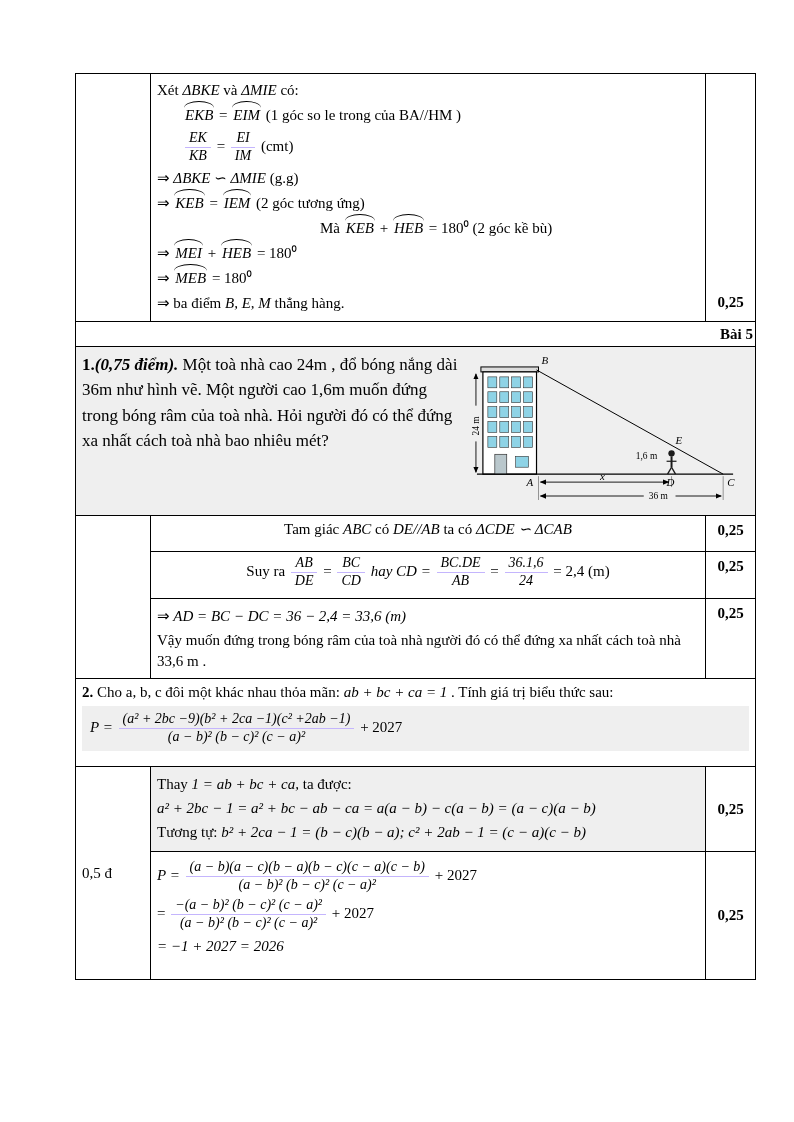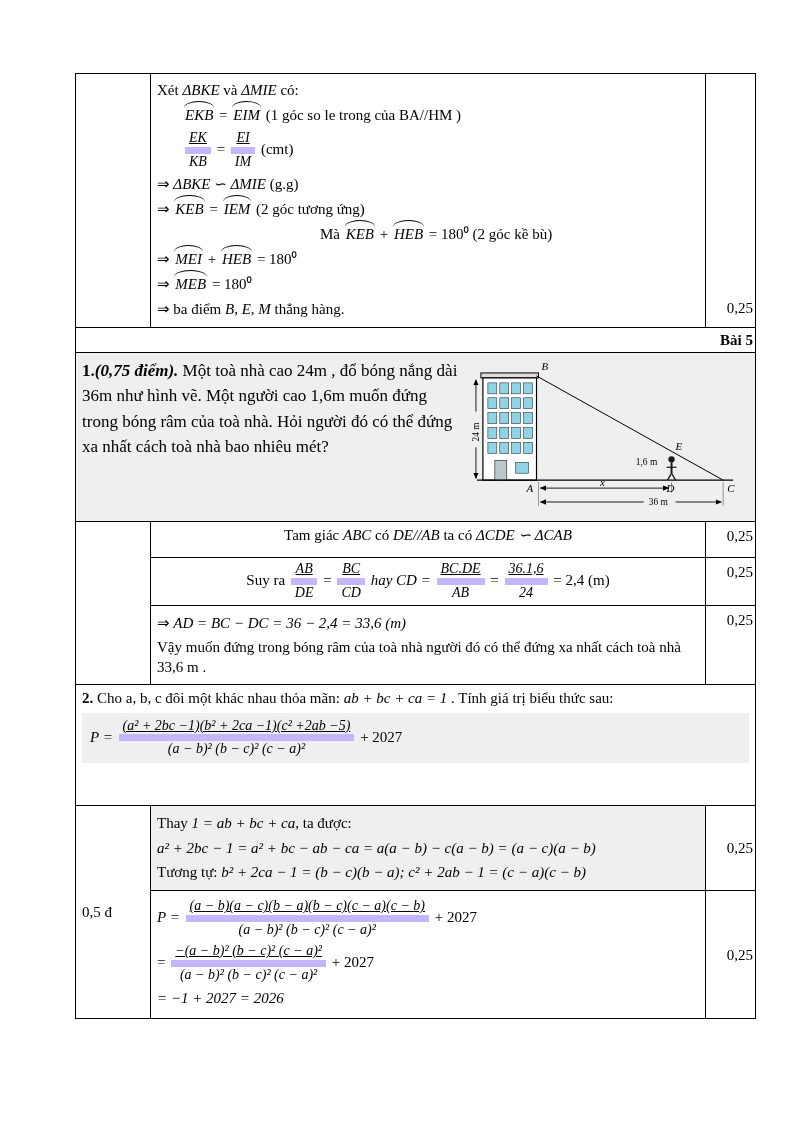--- a/index.html
+++ b/index.html
@@ -6,27 +6,27 @@
   body{width:794px;height:1122px;font-family:"Liberation Serif",serif;color:#000;}
   .sheet{position:relative;width:794px;height:1122px;background:#fff;overflow:hidden;}
   table.main{position:absolute;left:75px;top:57px;width:680px;border-collapse:collapse;table-layout:fixed;margin-top:16px;}
   td{border:1px solid #000;vertical-align:top;padding:3px 6px;font-size:15px;line-height:1.35;}
   .mi{font-style:italic;}
   .bold{font-weight:bold;}
   .mline{margin:3px 0;min-height:22px;}
   .ind1{padding-left:26px;}
   .ind2{padding-left:16px;text-align:center;}
   .frac{display:inline-block;vertical-align:middle;text-align:center;font-style:italic;padding:0 2px;font-size:14px;}
-  .frac .num{display:block;border-bottom:7px solid #c4b5fd;padding:0 4px;line-height:1.2;text-decoration:underline;}
+  .frac .num{display:block;border-bottom:1px solid #c4b5fd;padding:0 4px;line-height:1.2;}
   .frac .den{display:block;padding:0 4px;line-height:1.2;}
   .hat{position:relative;display:inline-block;font-style:italic;padding:0 2px;}
   .hat::after{content:"";position:absolute;left:1px;right:1px;top:-4px;height:6px;
     border-top:1.5px solid #000;border-radius:50% 50% 0 0 / 100% 100% 0 0;}
   .hat:empty::after{display:none;}
-  .score-cell{text-align:right;padding:4px 2px;}
+  .score-cell{text-align:center;padding:4px 2px;font-weight:bold;}
   .v-bottom{vertical-align:bottom;padding-bottom:8px;}
   .v-top{vertical-align:top;}
   .v-mid{vertical-align:middle;}
   .title-cell{text-align:right;font-weight:bold;padding:2px;}
   .shade{background:#efefef;}
   .p1wrap{display:flex;align-items:flex-start;}
   .p1text{width:383px;line-height:1.5;font-size:17px;padding:2px 4px 0 0;}
   .p1fig{width:280px;}
   .center{text-align:center;}
   .sol-line{margin:4px 0;}
@@ -160,25 +160,25 @@
   <td class="score-cell v-top"><span>0,25</span></td>
 </tr>
 <tr style="height:74px">
   <td>
     <div class="sol-line"><span>⇒ </span><span class="mi">AD = BC − DC = 36 − 2,4 = 33,6 (m)</span></div>
     <div class="sol-line"><span>Vậy muốn đứng trong bóng râm của toà nhà người đó có thể đứng xa nhất cách toà nhà  33,6 m .</span></div>
   </td>
   <td class="score-cell v-top"><span>0,25</span></td>
 </tr>
 
-<tr style="height:121px">
+<tr style="height:88px">
   <td colspan="3">
     <div><span class="bold">2.</span><span> Cho a, b, c đôi một khác nhau thỏa mãn: </span><span class="mi">ab + bc + ca = 1</span><span> . Tính giá trị biểu thức sau:</span></div>
     <div class="band">
-      <span class="mi">P = </span><span class="frac"><span class="num">(a² + 2bc −1)(b² + 2ca −1)(c² +2ab −5)</span><span class="den">(a − b)² (b − c)² (c − a)²</span></span><span> + 2027</span>
+      <span class="mi">P = </span><span class="frac"><span class="num">(a² + 2bc −9)(b² + 2ca −1)(c² +2ab −1)</span><span class="den">(a − b)² (b − c)² (c − a)²</span></span><span> + 2027</span>
     </div>
   </td>
 </tr>
 
 <tr style="height:85px">
   <td rowspan="2" class="v-mid"><span>0,5 đ</span></td>
   <td class="shade">
     <div class="sol-line"><span>Thay </span><span class="mi">1 = ab + bc + ca,</span><span> ta được:</span></div>
     <div class="sol-line mi"><span>a² + 2bc − 1 = a² + bc − ab − ca = a(a − b) − c(a − b) = (a − c)(a − b)</span></div>
     <div class="sol-line"><span>Tương tự: </span><span class="mi">b² + 2ca − 1 = (b − c)(b − a); c² + 2ab − 1 = (c − a)(c − b)</span></div>

